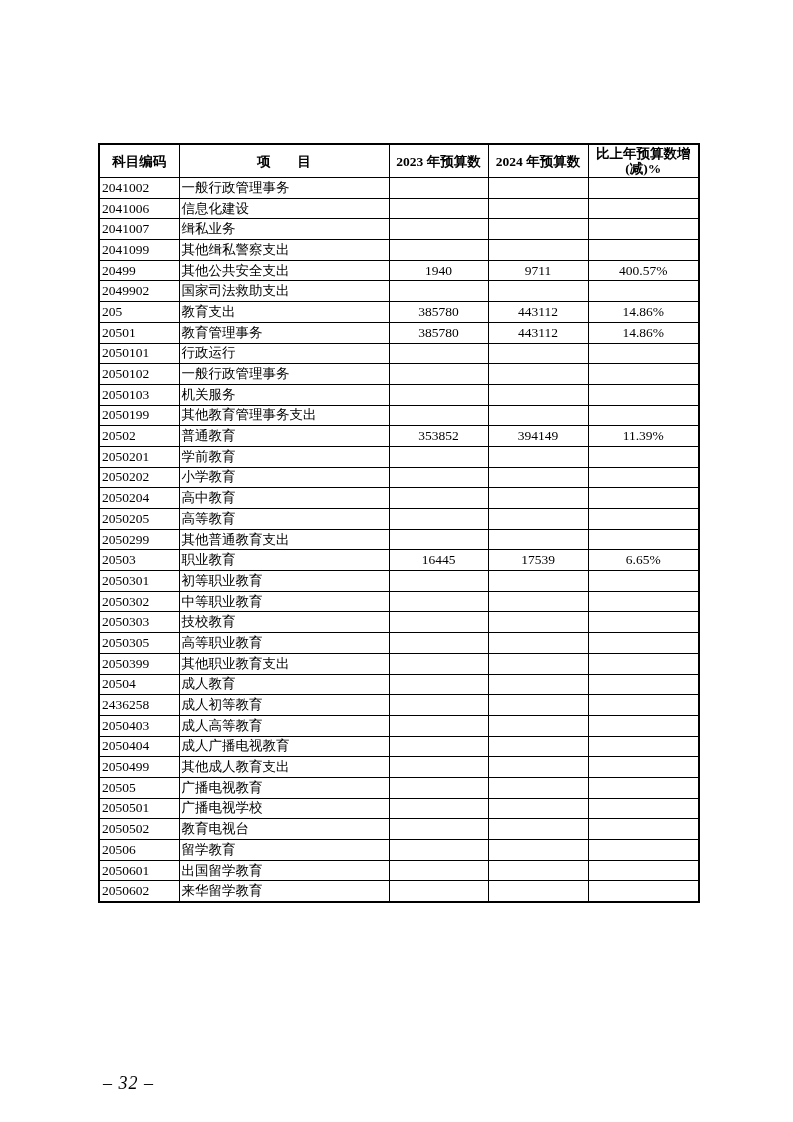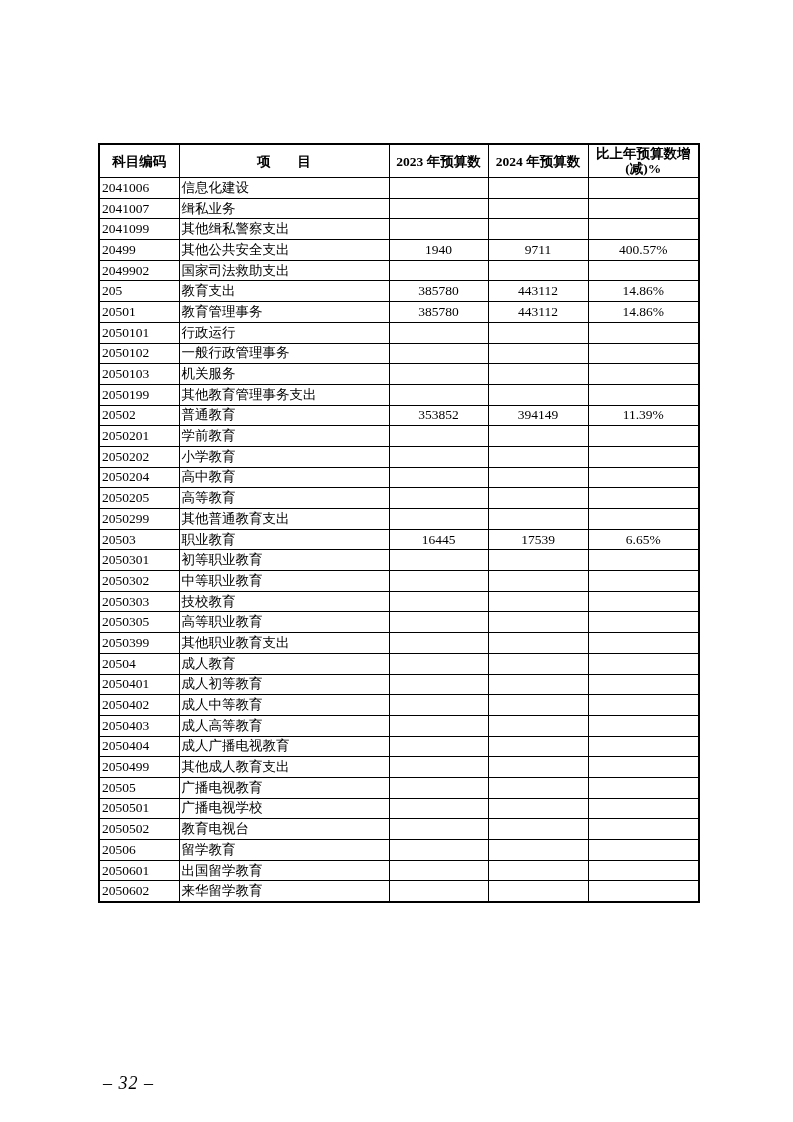--- a/index.html
+++ b/index.html
@@ -66,20 +66,27 @@
   <thead>
     <tr>
       <th>科目编码</th>
       <th>项　　目</th>
       <th>2023 年预算数</th>
       <th>2024 年预算数</th>
       <th><span>比上年预算数增</span><br><span>(减)%</span></th>
     </tr>
   </thead>
   <tbody>
+  <tr>
+    <td class="cell-code">2041002</td>
+    <td class="cell-item">一般行政管理事务</td>
+    <td class="num"></td>
+    <td class="num"></td>
+    <td class="num"></td>
+  </tr>
 
   <tr>
     <td class="cell-code">2041006</td>
     <td class="cell-item">信息化建设</td>
     <td class="num"></td>
     <td class="num"></td>
     <td class="num"></td>
   </tr>
 
   <tr>
@@ -262,34 +269,27 @@
 
   <tr>
     <td class="cell-code">20504</td>
     <td class="cell-item">成人教育</td>
     <td class="num"></td>
     <td class="num"></td>
     <td class="num"></td>
   </tr>
 
   <tr>
-    <td class="cell-code">2050401</td>
+    <td class="cell-code">2436258</td>
     <td class="cell-item">成人初等教育</td>
     <td class="num"></td>
     <td class="num"></td>
     <td class="num"></td>
   </tr>
 
-  <tr>
-    <td class="cell-code">2050402</td>
-    <td class="cell-item">成人中等教育</td>
-    <td class="num"></td>
-    <td class="num"></td>
-    <td class="num"></td>
-  </tr>
 
   <tr>
     <td class="cell-code">2050403</td>
     <td class="cell-item">成人高等教育</td>
     <td class="num"></td>
     <td class="num"></td>
     <td class="num"></td>
   </tr>
 
   <tr>

